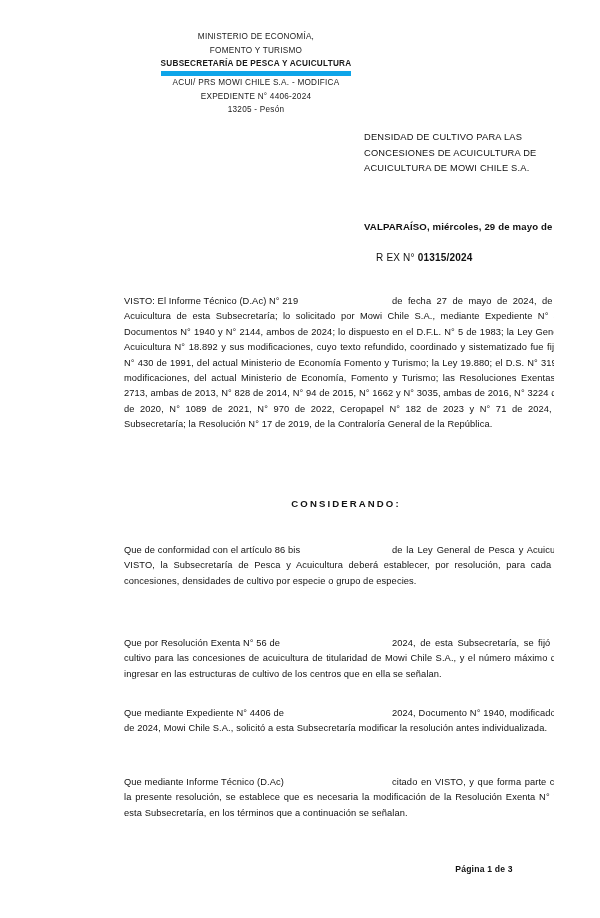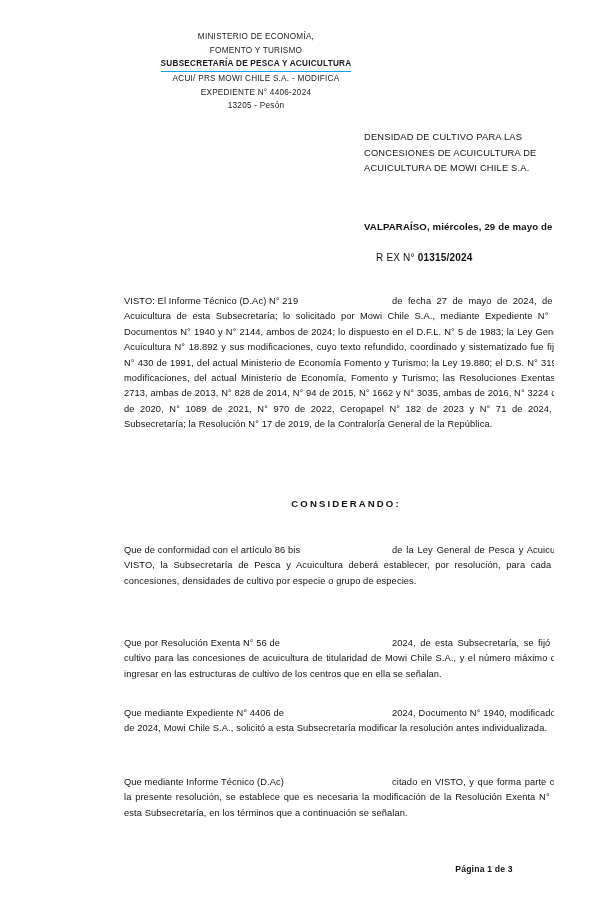--- a/index.html
+++ b/index.html
@@ -31,21 +31,21 @@
     line-height: 13.6px;
     letter-spacing: 0.25px;
     color: #1a1a1a;
   }
   .letterhead .lh-line {
     display: block;
     white-space: nowrap;
   }
   .letterhead .lh-underline {
     display: inline-block;
-    border-bottom: 1px solid #0ea5e9;
+    border-bottom: 5px solid #0ea5e9;
     padding-bottom: 0.5px;
     font-weight: 700;
   }
 
   
   .subject {
     position: absolute;
     left: 318px;
     top: 130px;
     width: 258px;

